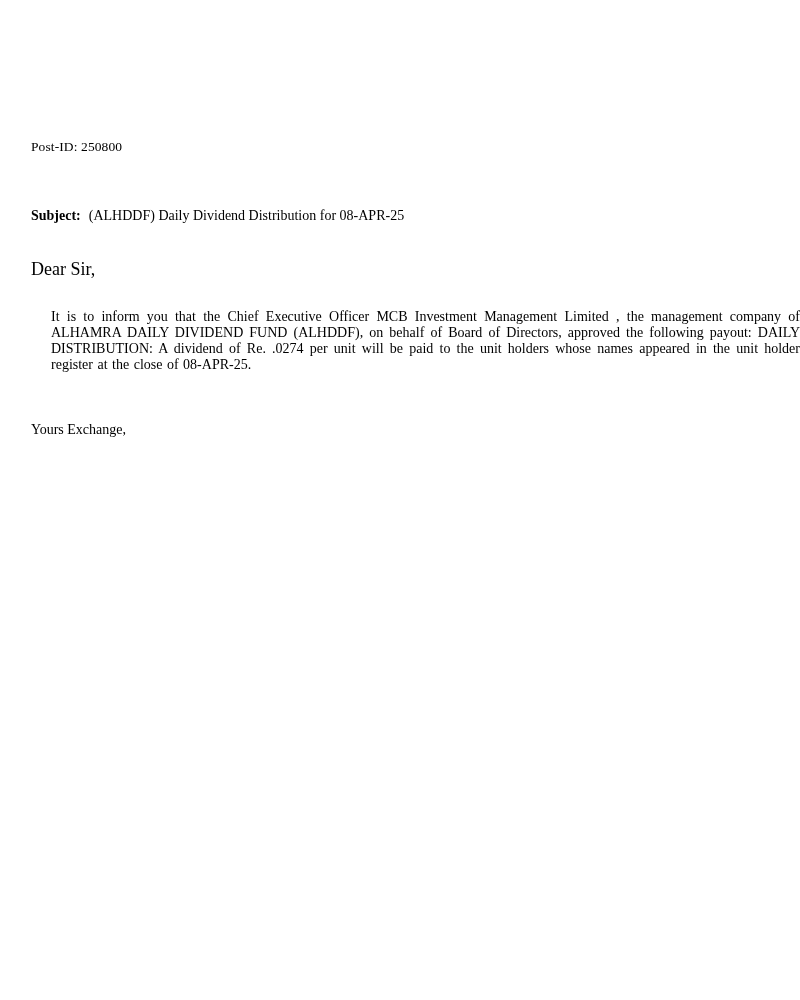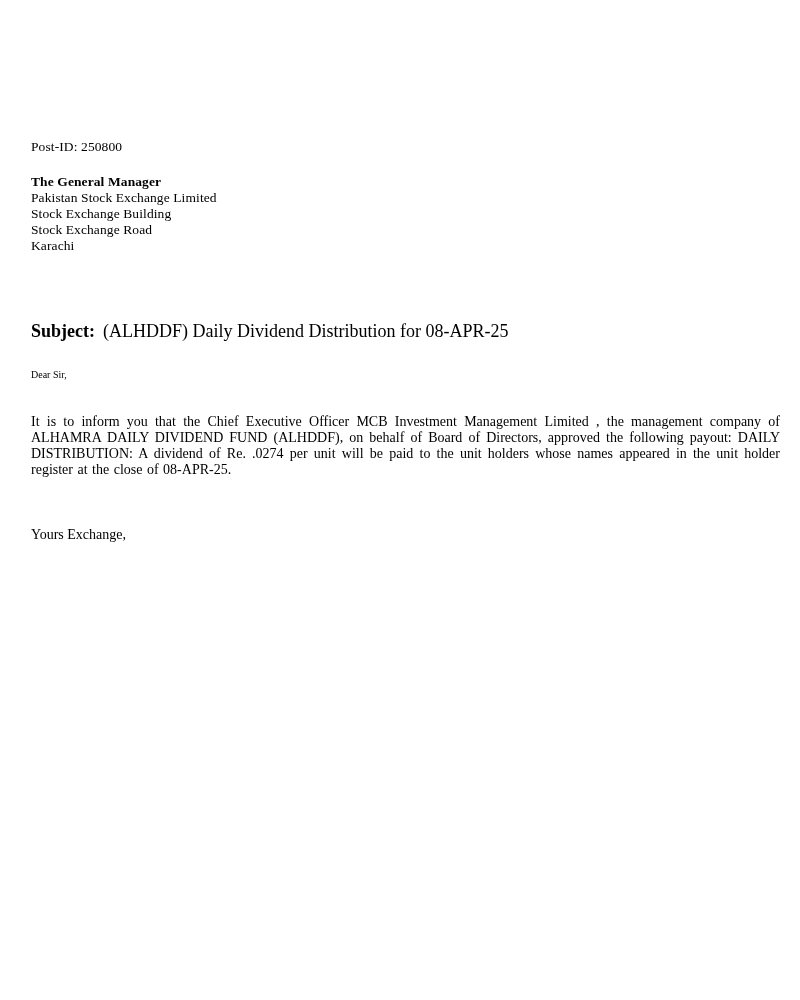--- a/index.html
+++ b/index.html
@@ -18,60 +18,54 @@
   }
   .line {
     font-size: 13.5px;
     line-height: 16px;
     letter-spacing: 0.1px;
   }
   .bold { font-weight: bold; }
   .meta-block { margin-bottom: 19px; }
   .recipient-block { margin-bottom: 0; }
   .subject-line {
-    margin-top: 69px;
-    font-size: 18px;
+    margin-top: 52px;
+    font-size: 14px;
     line-height: 17px;
   }
   .subject-line .subject-label { font-weight: bold; margin-right: 8px; }
   .salutation-line {
-    margin-top: 26px;
-    font-size: 10px;
+    margin-top: 37px;
+    font-size: 18px;
     line-height: 17px;
   }
   .body-paragraph {
     margin-top: 31px;
     font-size: 14px;
     line-height: 16px;
     text-align: justify;
     word-spacing: 1px;
     width: 749px;
+    margin-left: 20px;
   }
   .closing-line {
     margin-top: 48px;
     font-size: 14px;
     line-height: 17px;
   }
 </style>
 </head>
 <body>
 
 <div class="page">
 
   <div class="meta-block">
     <div class="line">Post-ID: 250800</div>
   </div>
 
-  <div class="recipient-block">
-    <div class="line bold">The General Manager</div>
-    <div class="line">Pakistan Stock Exchange Limited</div>
-    <div class="line">Stock Exchange Building</div>
-    <div class="line">Stock Exchange Road</div>
-    <div class="line">Karachi</div>
-  </div>
 
   <div class="subject-line">
     <span class="subject-label">Subject:</span><span>(ALHDDF) Daily Dividend Distribution for 08-APR-25</span>
   </div>
 
   <div class="salutation-line">Dear Sir,</div>
 
   <div class="body-paragraph">It is to inform you that the Chief Executive Officer MCB Investment Management Limited , the management company of ALHAMRA DAILY DIVIDEND FUND (ALHDDF), on behalf of Board of Directors, approved the following payout: DAILY DISTRIBUTION: A dividend of Re. .0274 per unit will be paid to the unit holders whose names appeared in the unit holder register at the close of 08-APR-25.</div>
 
   <div class="closing-line">Yours Exchange,</div>

